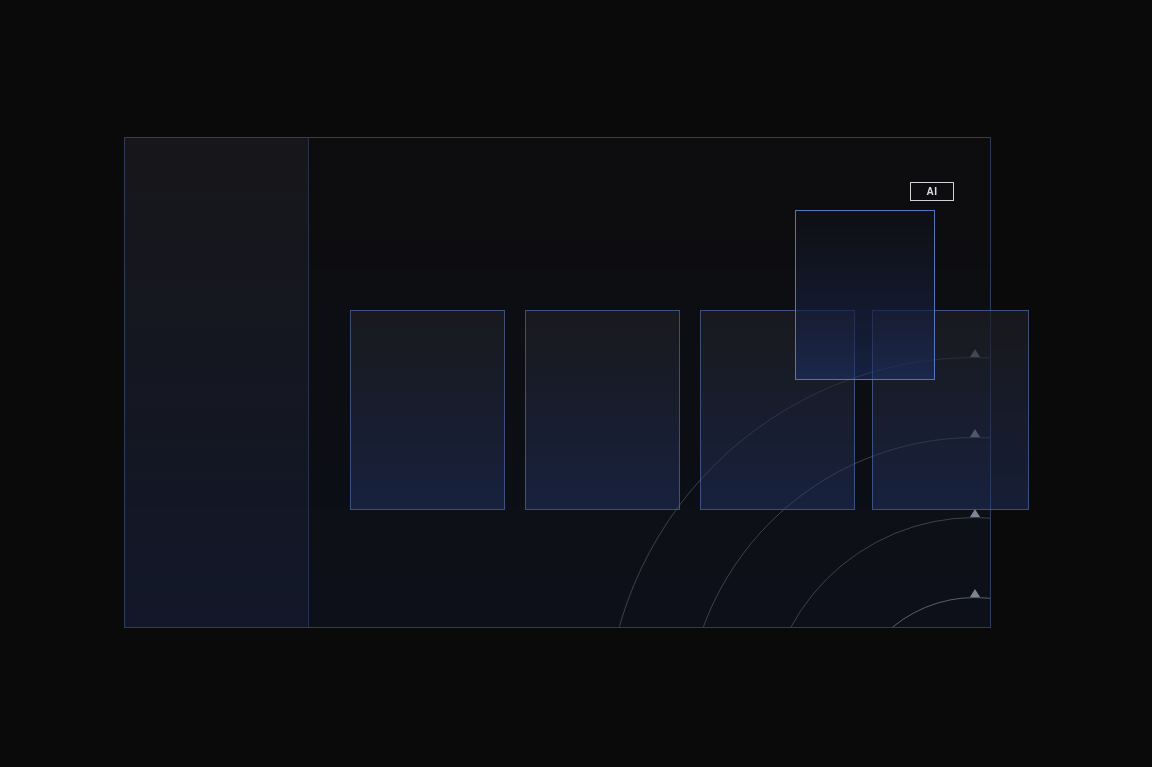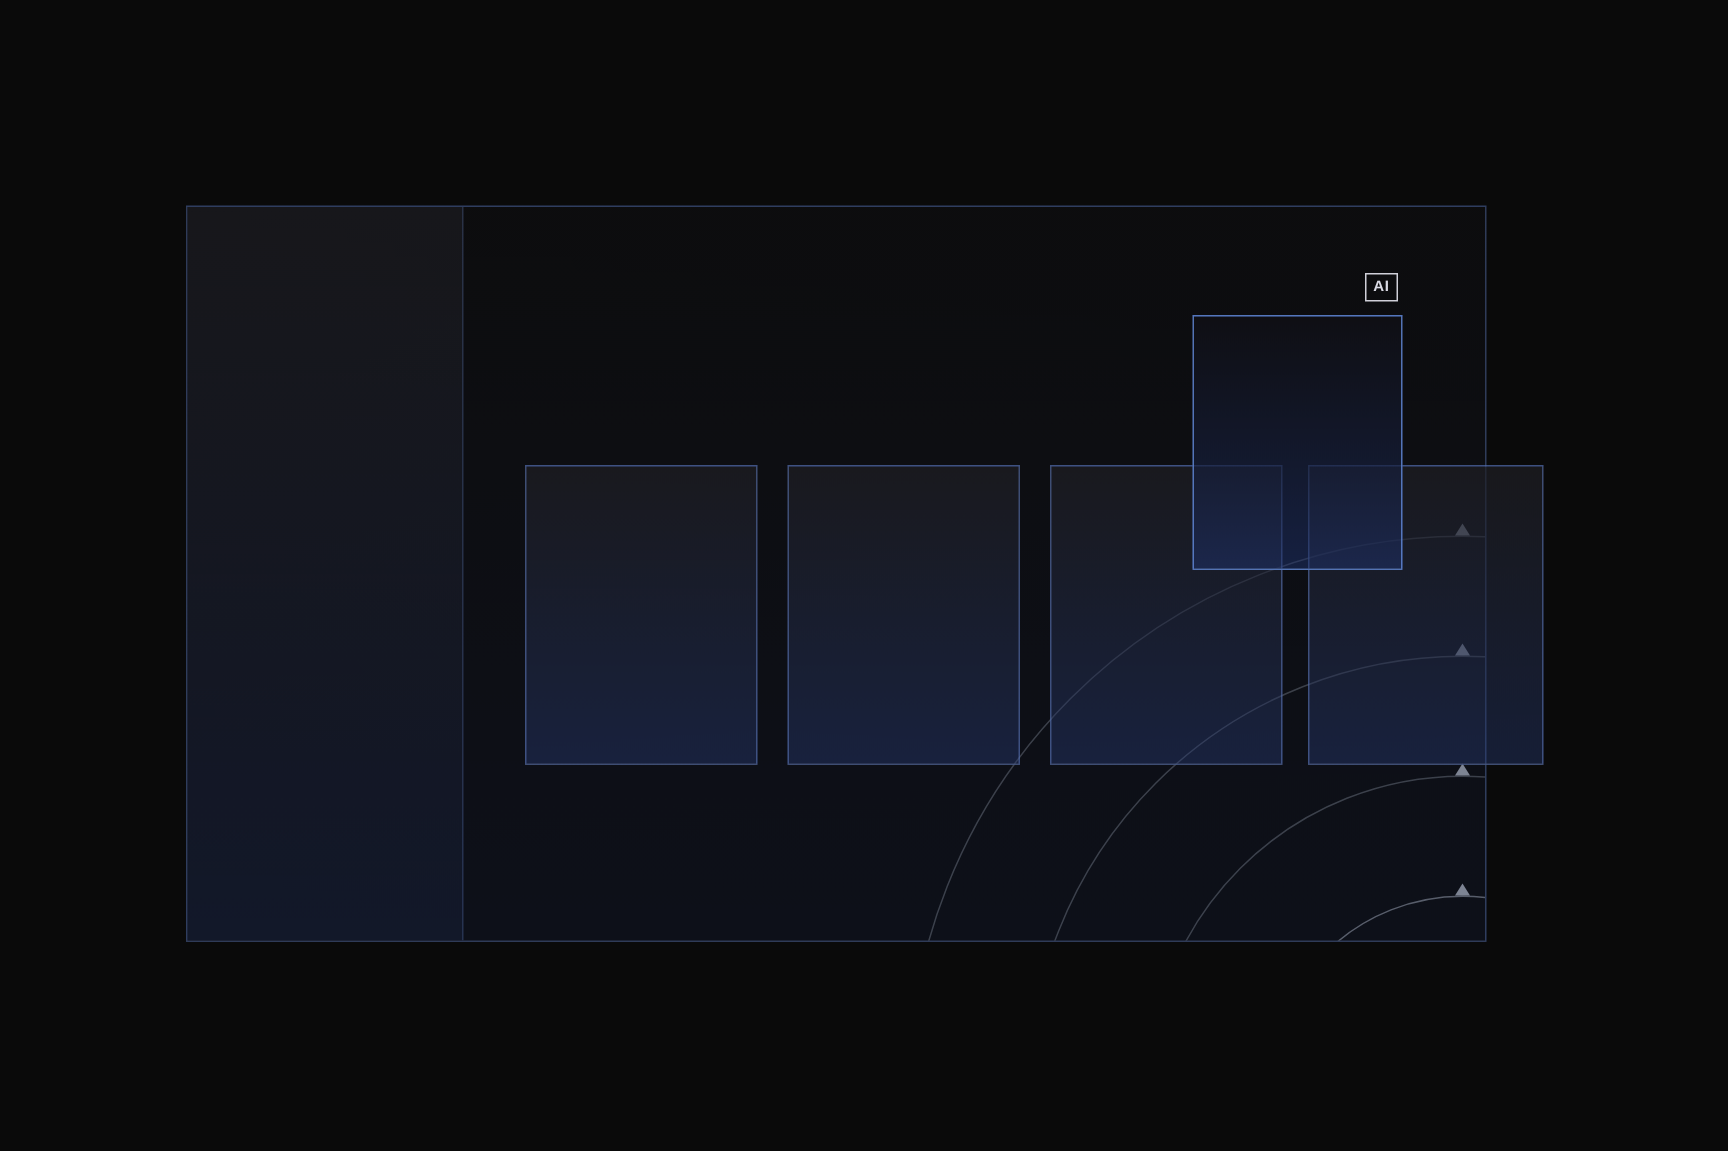--- a/index.html
+++ b/index.html
@@ -122,21 +122,21 @@
       width: 157px;
       height: 200px;
       border: 1px solid rgba(100, 130, 200, 0.5);
       background: linear-gradient(180deg, rgba(30, 30, 35, 0.7) 0%, rgba(40, 60, 120, 0.4) 100%);
     }
     
     .ai-badge {
       position: absolute;
       left: 910px;
       top: 182px;
-      width: 22px;
+      width: 44px;
       height: 19px;
       border: 1px solid rgba(230, 230, 240, 0.9);
       display: flex;
       align-items: center;
       justify-content: center;
       font-size: 10px;
       font-weight: 600;
       color: rgba(230, 230, 240, 0.95);
       letter-spacing: 0.5px;
       z-index: 20;

